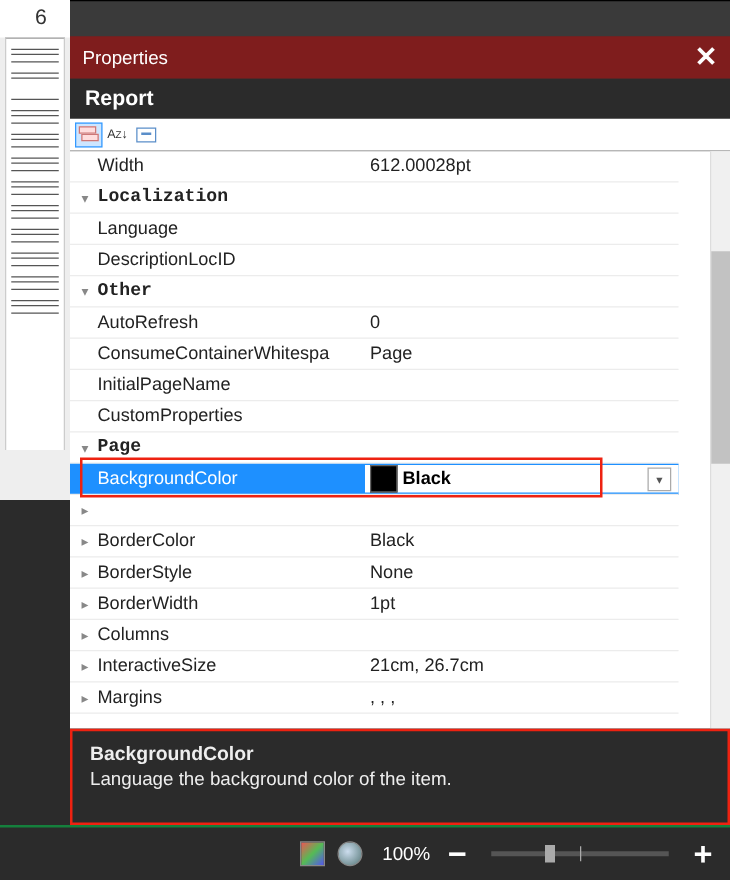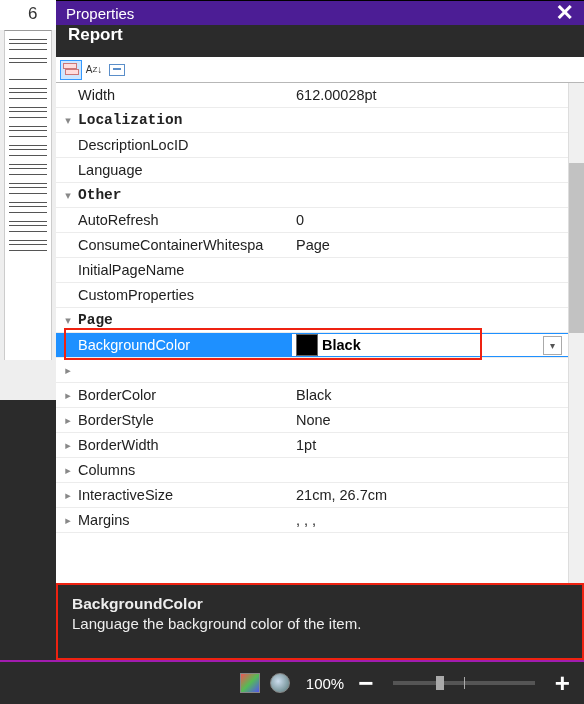--- a/index.html
+++ b/index.html
@@ -30,47 +30,47 @@
   .dark-area {
     position: absolute; left: 0; top: 400px; width: 56px; height: 260px; background: #2b2b2b;
   }
 
   
   .panel {
     position: absolute; left: 56px; top: 0; right: 0; bottom: 44px;
     background: #3a3a3a; display: flex; flex-direction: column; border-top: 1px solid #000;
   }
   .panel-title {
-    height: 24px; display: flex; align-items: center; justify-content: space-between;
-    padding: 0 10px; color: #fff; font-size: 15px; background: #4c1d95;
+    height: 34px; display: flex; align-items: center; justify-content: space-between;
+    padding: 0 10px; color: #fff; font-size: 15px; background: #7f1d1d; margin-top: 28px;
   }
   .close-x { font-size: 22px; font-weight: bold; cursor: pointer; }
   .report-bar {
     height: 32px; background: #2b2b2b; color: #fff; padding: 0 12px;
-    display: flex; align-items: flex-start; font-size: 17px; font-weight: 600;
+    display: flex; align-items: center; font-size: 17px; font-weight: 600;
   }
   .toolbar {
     height: 26px; background: #fff; border-bottom: 1px solid #b7b7b7;
     display: flex; align-items: center; gap: 1px; padding: 0 4px;
   }
   .tb-btn {
     width: 22px; height: 20px; border: 1px solid transparent; display: flex;
     align-items: center; justify-content: center; font-size: 11px;
   }
   .tb-btn.sel { border: 1px solid #3399ff; background: #cde6ff; }
   .tb-icon-cat { width: 16px; height: 14px; position: relative; }
   .tb-icon-cat span { position: absolute; width: 14px; height: 6px; border: 1px solid #c77; background: #fdd; }
   .tb-icon-cat span:first-child { top: 0; left: 0; }
   .tb-icon-cat span:last-child { top: 6px; left: 2px; }
   .tb-icon-az { font-size: 10px; color: #333; display: flex; align-items: center; }
   .tb-icon-prop { width: 16px; height: 12px; border: 1px solid #5a8ec9; position: relative; }
   .tb-icon-prop::after { content: ""; position: absolute; left: 3px; top: 3px; right: 3px; border-top: 2px solid #5a8ec9; }
 
   .grid-wrap {
-    flex: 1; background: #fff; position: relative; display: flex;
+    flex: 1; background: #fff; position: relative; display: flex; gap: 25px;
   }
   .grid {
     flex: 1; overflow: hidden; font-size: 14.5px; color: #222;
   }
   .row {
     display: flex; align-items: center; height: 25px; border-bottom: 1px solid #ececec;
     position: relative;
   }
   .exp {
     width: 18px; text-align: center; color: #888; font-size: 11px; padding-left: 6px;
@@ -106,21 +106,21 @@
   .desc {
     background: #2b2b2b; color: #eee; padding: 10px 14px; height: 77px;
     border: 2px solid #e21; font-size: 15px; margin: 0; position: relative;
   }
   .desc h4 { font-size: 15.5px; font-weight: 700; margin-bottom: 2px; }
 
   
   .status {
     position: absolute; left: 0; right: 0; bottom: 0; height: 44px;
     background: #2b2b2b; display: flex; align-items: center; color: #fff;
-    padding: 0 10px; gap: 10px; border-top: 2px solid #a21caf;
+    padding: 0 10px; gap: 10px; border-top: 2px solid #15803d;
   }
   .s-icon {
     width: 20px; height: 20px; border: 1px solid #888; background: #ddd; display: flex;
     align-items: center; justify-content: center; font-size: 12px;
   }
   .s-icon.rgb { background: linear-gradient(135deg, #e55, #5b5, #55e); }
   .s-icon.globe { border-radius: 50%; background: radial-gradient(circle at 40% 40%, #cde, #577); }
   .zoom { font-size: 15px; margin-left: 6px; }
   .zoom-ctrl { flex: 1; display: flex; align-items: center; gap: 10px; justify-content: flex-end;}
   .zbtn { font-size: 26px; line-height: 18px; font-weight: 700; cursor: pointer; padding: 0 4px;}
@@ -185,28 +185,28 @@
         </div>
         <div class="row cat">
           <div class="exp">▾</div>
           <div class="cell-name cat">Localization</div>
           <div class="cell-val">
             <span></span>
           </div>
         </div>
         <div class="row">
           <div class="exp"></div>
+          <div class="cell-name ind1">Language</div>
+          <div class="cell-val">
+            <span></span>
+          </div>
+        </div>
+        <div class="row">
+          <div class="exp"></div>
           <div class="cell-name ind1">DescriptionLocID</div>
-          <div class="cell-val">
-            <span></span>
-          </div>
-        </div>
-        <div class="row">
-          <div class="exp"></div>
-          <div class="cell-name ind1">Language</div>
           <div class="cell-val">
             <span></span>
           </div>
         </div>
         <div class="row cat">
           <div class="exp">▾</div>
           <div class="cell-name cat">Other</div>
           <div class="cell-val">
             <span></span>
           </div>

